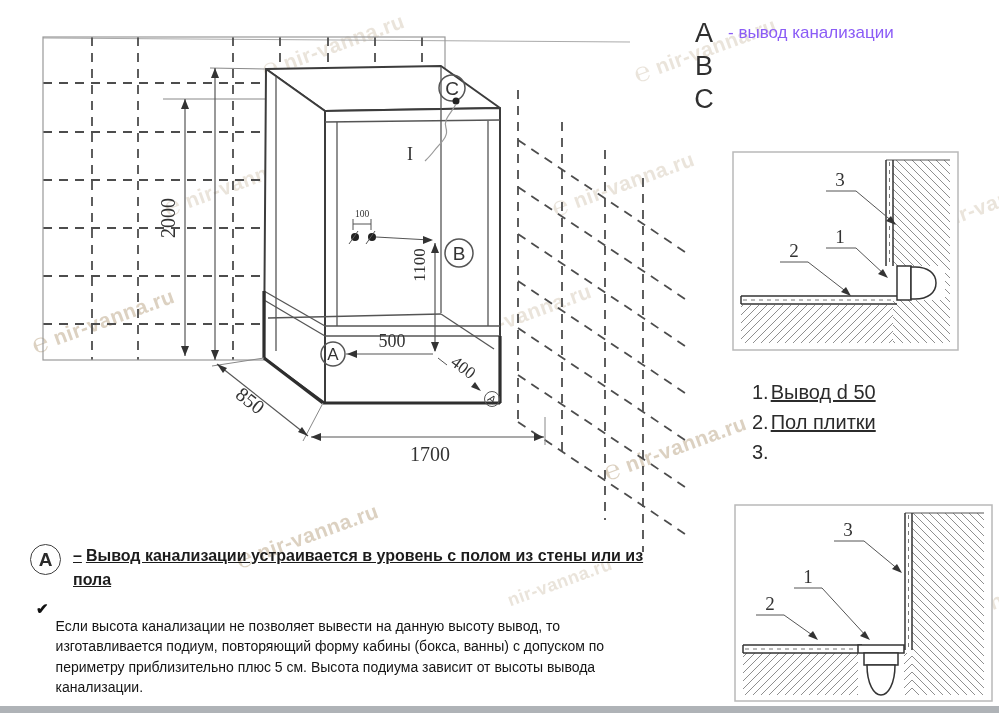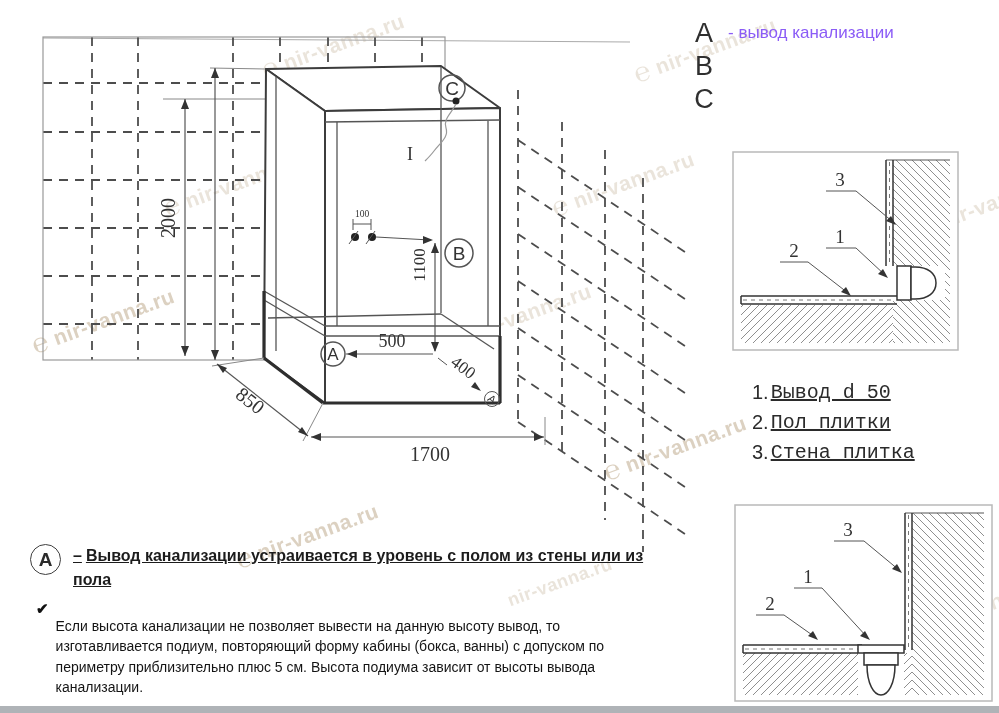--- a/index.html
+++ b/index.html
@@ -11,21 +11,21 @@
   
   .legend{position:absolute;left:688px;top:18px;}
   .legend-row{display:flex;align-items:center;margin-bottom:3px;}
   .legend-letter{font-size:27px;line-height:30px;width:32px;text-align:center;color:#2f2f2f;}
   .legend-label{font-size:17px;color:#8b5cf6;margin-left:8px;text-align:right;}
 
   
   .plist{position:absolute;left:752px;top:381px;}
   .plist-item{font-size:20px;color:#2b2b2b;margin-bottom:7px;display:flex;}
   .plist-num{margin-right:2px;}
-  .plist-label{text-decoration:underline;font-family:Liberation Mono, monospace;}
+  .plist-label{text-decoration:underline;}
 
   
   .notes{position:absolute;left:22px;top:544px;width:655px;}
   .notes-header{display:flex;align-items:flex-start;}
   .marker-circle{width:29px;height:29px;border:1.7px solid #3f3f3f;border-radius:50%;
       display:flex;align-items:center;justify-content:center;font-size:19px;font-weight:bold;
       color:#2b2b2b;margin-left:8px;flex:0 0 auto;}
   .notes-heading{margin-left:12px;font-size:16px;font-weight:bold;line-height:1.5;color:#1c1c1c;}
   .notes-heading div{text-decoration:underline;}
   .dash{margin-right:4px;}
@@ -313,21 +313,20 @@
     <div class="plist-item">
       <span class="plist-num">1.</span>
       <span class="plist-label">Вывод d 50</span>
     </div>
     <div class="plist-item">
       <span class="plist-num">2.</span>
       <span class="plist-label">Пол плитки</span>
     </div>
     <div class="plist-item">
       <span class="plist-num">3.</span>
-      <span class="plist-label">Стена плитка</span>
     </div>
   </div>
 
   <div class="notes">
     <div class="notes-header">
       <div class="marker-circle">
         <span>А</span>
       </div>
       <div class="notes-heading">
         <div><span class="dash">–</span><span>Вывод канализации устраивается в уровень с полом из стены или из пола</span></div>

